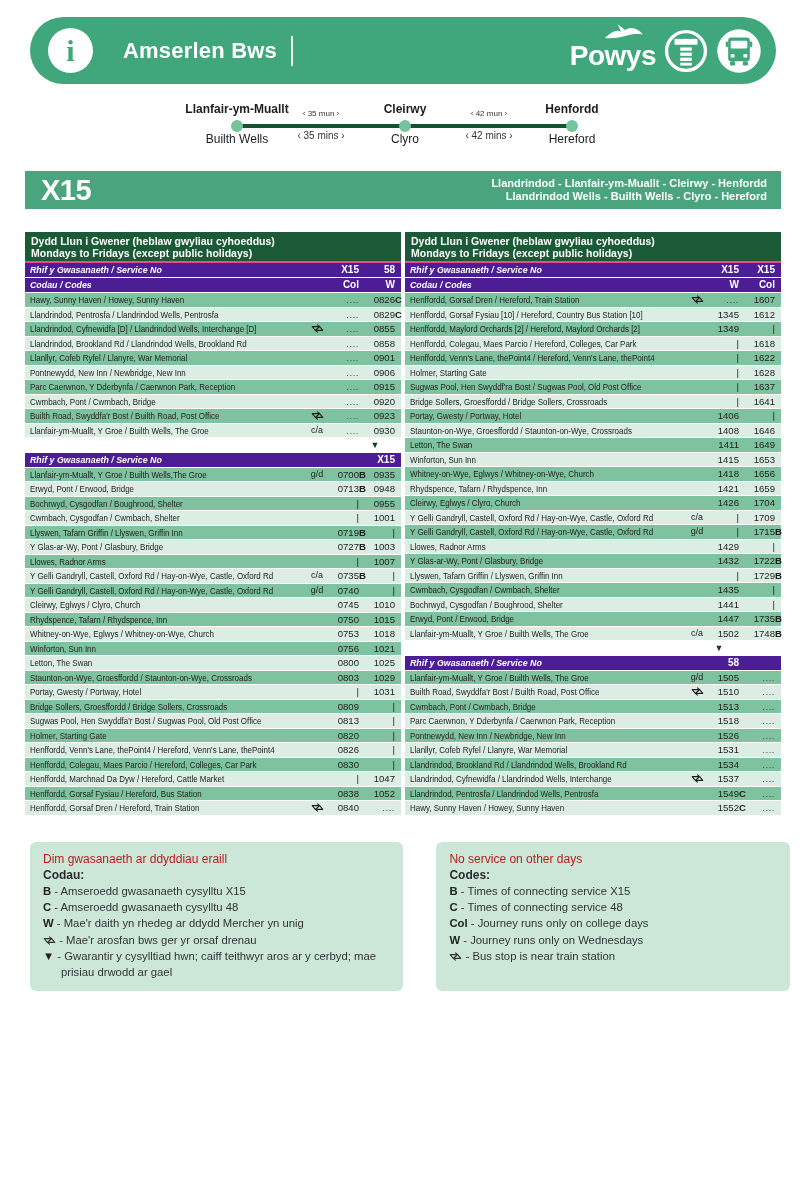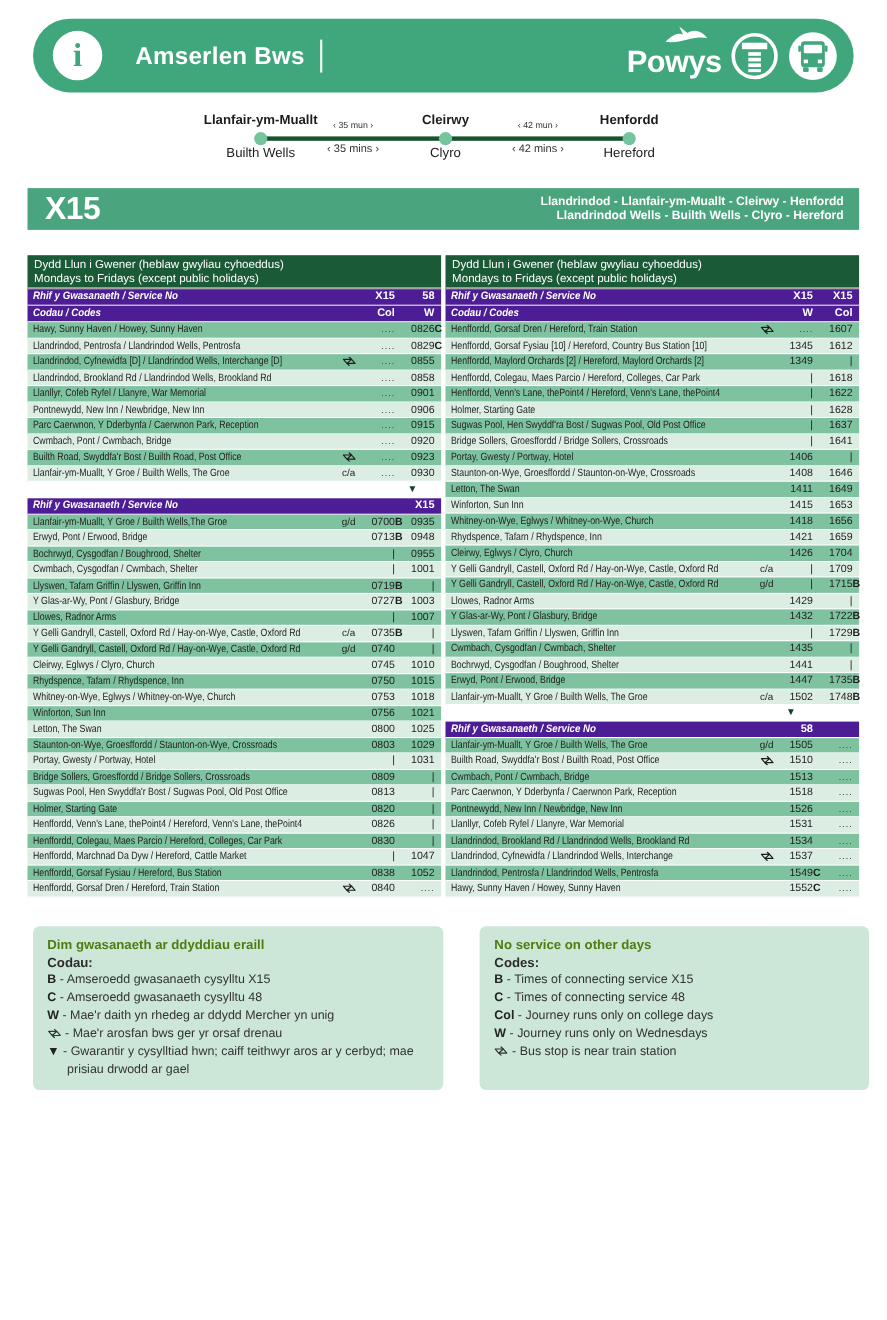--- a/index.html
+++ b/index.html
@@ -45,22 +45,22 @@
     background:#4aa57f; color:#fff; display:flex; align-items:center; justify-content:space-between;
     padding:0 14px 0 16px;
   }
   .route-no { font-size:29px; font-weight:bold; letter-spacing:-.5px; }
   .route-names { text-align:right; font-size:11px; font-weight:bold; line-height:13px; }
 
   
   .tables { position:absolute; left:25px; top:232px; width:756px; display:flex; gap:4px; }
   .ttable { width:376px; flex:0 0 auto; }
   .dayhead {
-    background:#1a5a36; color:#fff; font-weight:normal; font-size:10.5px; line-height:12.5px;
-    padding:2.5px 6px; border-bottom:2px solid #a3a3a3; height:24px;
+    background:#1a5a36; color:#fff; font-weight:bold; font-size:10.5px; line-height:12.5px;
+    padding:2.5px 6px; border-bottom:2px solid #ec4899; height:24px;
   }
   .trow { position:relative; height:13.5px; border-bottom:1px solid #fff; font-size:9.6px; }
   .trow.stripe-a { background:#7fc2a0; }
   .trow.stripe-b { background:#dcede3; }
   .trow.head { background:#4c1d95; color:#fff; height:14px; }
   .trow.conn { background:#ffffff; }
   .cname {
     position:absolute; left:5px; top:0; line-height:13.5px; white-space:nowrap;
     transform:scaleX(.83); transform-origin:left center; color:#1d1d1d;
   }
@@ -75,21 +75,21 @@
   .conn-mark { color:#14402a; font-size:9px; }
   .rail-svg { vertical-align:middle; }
 
   
   .legends { position:absolute; left:30px; top:842px; width:760px; display:flex; gap:33px; }
   .legend {
     background:#cce7d8; border-radius:6px; padding:9px 13px 11px; box-sizing:border-box; color:#333;
   }
   .legend.l { width:376px; }
   .legend.r { width:356px; }
-  .legend-title { font-weight:bold; font-size:12px; color:#4d7c0f; line-height:16px; }
+  .legend-title { font-weight:normal; font-size:12px; color:#b91c1c; line-height:16px; }
   .legend-codes { font-weight:bold; font-size:12px; color:#2c2c2c; line-height:16px; }
   .legend-item { font-size:11.3px; line-height:16.2px; padding-left:18px; text-indent:-18px; color:#333; }
   .legend-item b { color:#222; }
 </style>
 </head>
 <body>
 
 <div class="page">
 
   <div class="banner">

